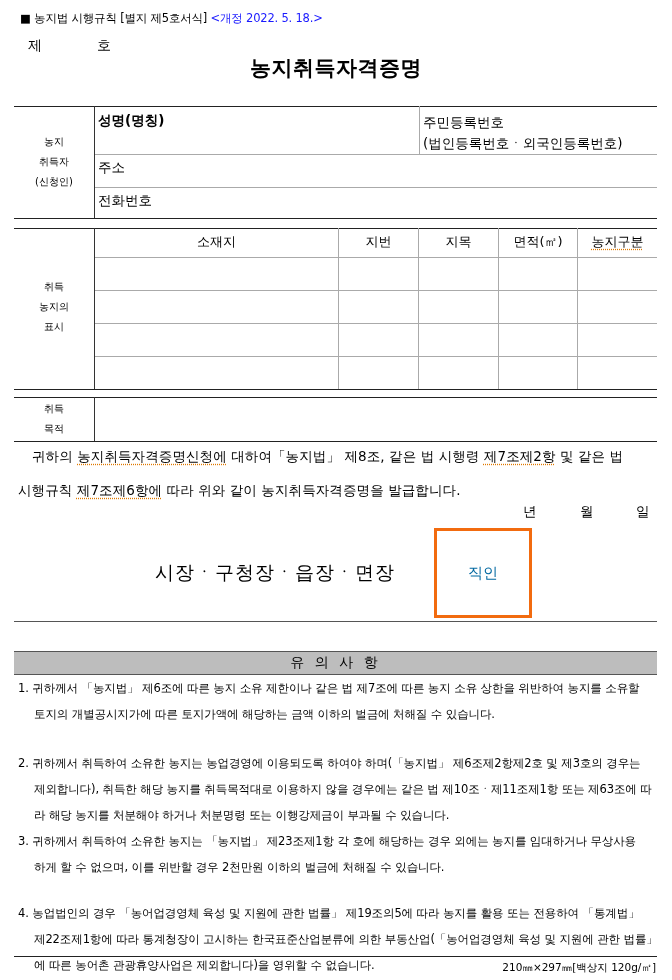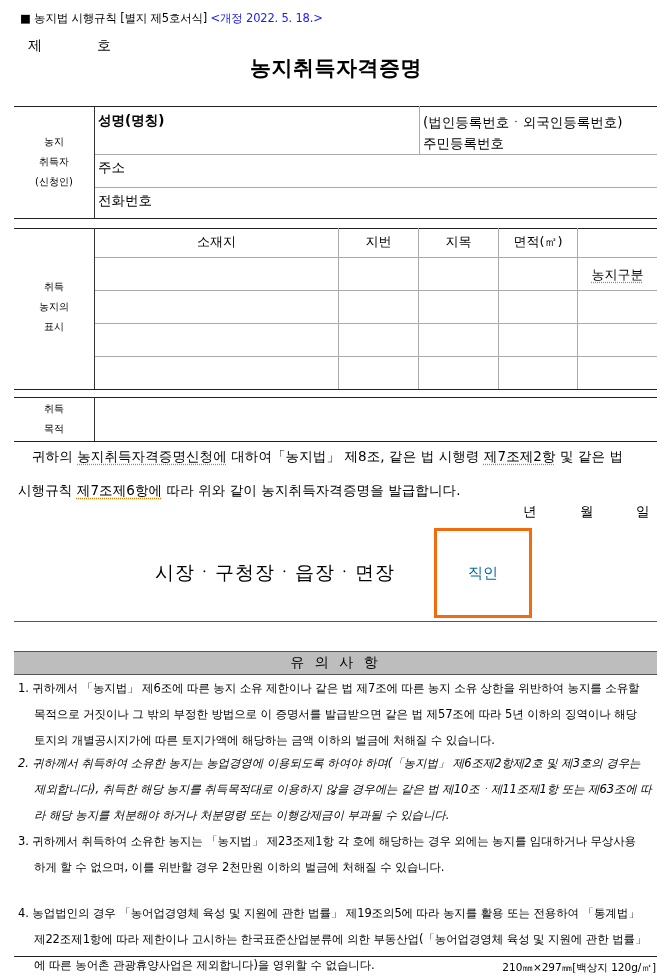--- a/index.html
+++ b/index.html
@@ -59,22 +59,22 @@
   <div class="cell-label" style="left:14px; top:132px; width:80px;">
     <div>농지</div>
     <div>취득자</div>
     <div>(신청인)</div>
   </div>
 
   <div class="fld" style="left:98px; top:112px;font-weight:bold;">
     <span>성명(명칭)</span>
   </div>
   <div class="fld" style="left:423px; top:112px; line-height:21px;">
+    <div>주민등록번호</div>
     <div>(법인등록번호ㆍ외국인등록번호)</div>
-    <div>주민등록번호</div>
   </div>
   <div class="fld" style="left:98px; top:159px;">
     <span>주소</span>
   </div>
   <div class="fld" style="left:98px; top:192px;">
     <span>전화번호</span>
   </div>
 </div>
 
 <div>
@@ -93,21 +93,21 @@
   <div class="cell-label" style="left:14px; top:277px; width:80px;">
     <div>취득</div>
     <div>농지의</div>
     <div>표시</div>
   </div>
 
   <div class="th" style="left:95px; width:243px; top:233px;">소재지</div>
   <div class="th" style="left:339px; width:79px; top:233px;">지번</div>
   <div class="th" style="left:419px; width:79px; top:233px;">지목</div>
   <div class="th" style="left:499px; width:78px; top:233px;">면적(㎡)</div>
-  <div class="th ul-wave" style="left:578px; width:79px; top:233px;margin-top:33px;">농지구분</div>
+  <div class="th ul-wave" style="left:578px; width:79px; top:233px;">농지구분</div>
 
   <div class="abs" style="left:95px; top:258px; width:562px; height:131px;">
     <div class="abs" style="left:0; top:0; width:243px; height:32px;"></div>
     <div class="abs" style="left:0; top:33px; width:243px; height:32px;"></div>
     <div class="abs" style="left:0; top:66px; width:243px; height:32px;"></div>
     <div class="abs" style="left:0; top:99px; width:243px; height:32px;"></div>
   </div>
 </div>
 
 <div>
@@ -134,32 +134,31 @@
 <div class="abs issuer">시장ㆍ구청장ㆍ읍장ㆍ면장</div>
 <div class="abs seal">
   <span>직인</span>
 </div>
 <div class="hline" style="top:621px; border-top-color:#555;"></div>
 
 <div class="abs notice-head">유 의 사 항</div>
 
 <div class="note" style="top:675px;">
   <span class="ln">1. 귀하께서 「농지법」 제6조에 따른 농지 소유 제한이나 같은 법 제7조에 따른 농지 소유 상한을 위반하여 농지를 소유할</span>
-  <span class="ln ind">목적으로 거짓이나 그 밖의 부정한 방법으로 이 증명서를 발급받으면 같은 법 제57조에 따라 5년 이하의 징역이나 해당</span>
   <span class="ln ind">토지의 개별공시지가에 따른 토지가액에 해당하는 금액 이하의 벌금에 처해질 수 있습니다.</span>
 </div>
-<div class="note" style="top:750px;font-style:italic;">
+<div class="note" style="top:750px;">
   <span class="ln">2. 귀하께서 취득하여 소유한 농지는 농업경영에 이용되도록 하여야 하며(「농지법」 제6조제2항제2호 및 제3호의 경우는</span>
   <span class="ln ind">제외합니다), 취득한 해당 농지를 취득목적대로 이용하지 않을 경우에는 같은 법 제10조ㆍ제11조제1항 또는 제63조에 따</span>
   <span class="ln ind">라 해당 농지를 처분해야 하거나 처분명령 또는 이행강제금이 부과될 수 있습니다.</span>
 </div>
 <div class="note" style="top:828px;">
   <span class="ln">3. 귀하께서 취득하여 소유한 농지는 「농지법」 제23조제1항 각 호에 해당하는 경우 외에는 농지를 임대하거나 무상사용</span>
   <span class="ln ind">하게 할 수 없으며, 이를 위반할 경우 2천만원 이하의 벌금에 처해질 수 있습니다.</span>
 </div>
 <div class="note" style="top:900px;">
   <span class="ln">4. 농업법인의 경우 「농어업경영체 육성 및 지원에 관한 법률」 제19조의5에 따라 농지를 활용 또는 전용하여 「통계법」</span>
-  <span class="ln ind">제22조제1항에 따라 제한이나 고시하는 한국표준산업분류에 의한 부동산업(「농어업경영체 육성 및 지원에 관한 법률」</span>
+  <span class="ln ind">제22조제1항에 따라 통계청장이 고시하는 한국표준산업분류에 의한 부동산업(「농어업경영체 육성 및 지원에 관한 법률」</span>
   <span class="ln ind">에 따른 농어촌 관광휴양사업은 제외합니다)을 영위할 수 없습니다.</span>
 </div>
 
 <div class="hline" style="top:956px;"></div>
 <div class="abs footer-spec">210㎜×297㎜[백상지 120g/㎡]</div>
 
 </body></html>

